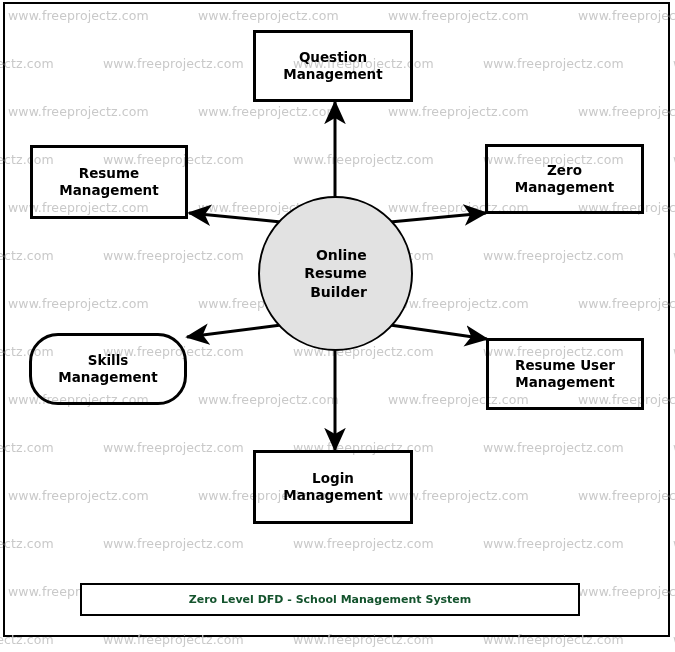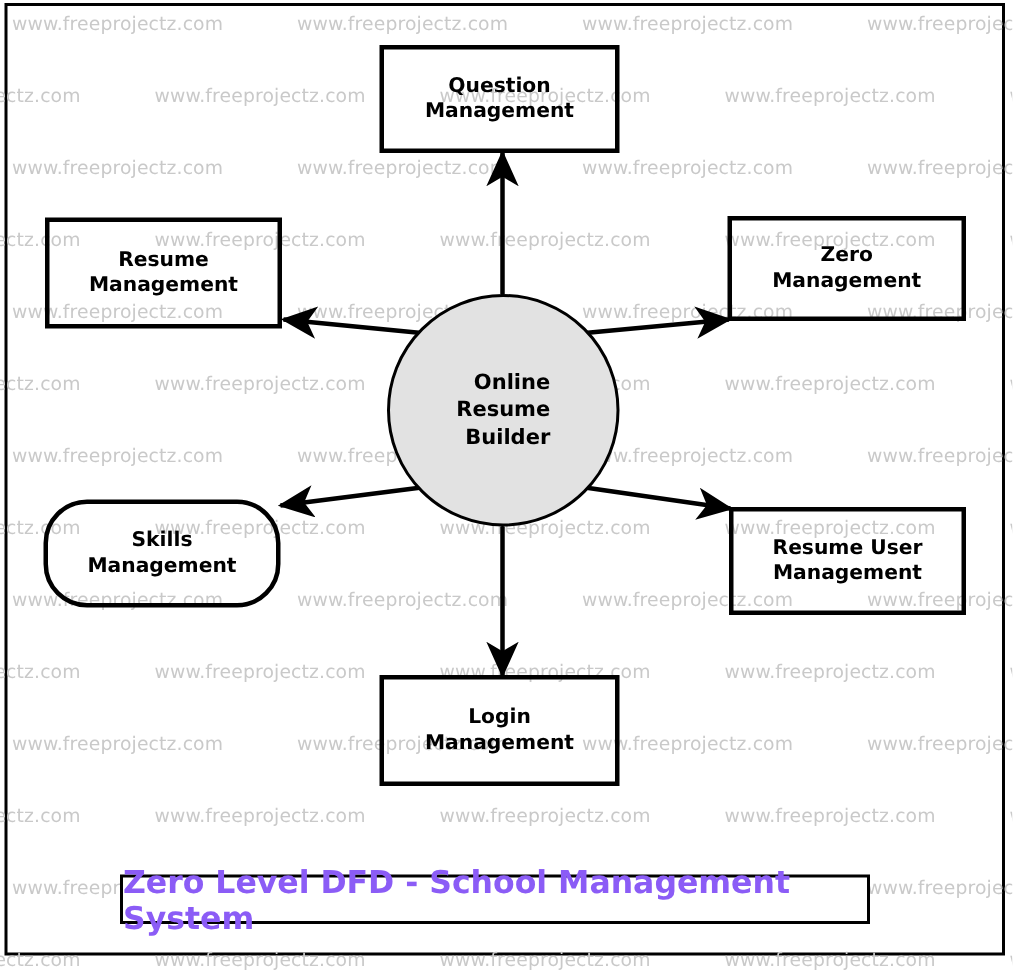--- a/index.html
+++ b/index.html
@@ -100,22 +100,22 @@
     background: #fff;
     box-sizing: border-box;
     display: flex;
     align-items: center;
     justify-content: center;
     z-index: 10;
   }
   #caption .ctext {
     font-family: "DejaVu Sans", sans-serif;
     font-weight: bold;
-    font-size: 21px;
-    color: #8b5cf6;
+    font-size: 11px;
+    color: #14532d;
   }
   
   #arrows {
     position: absolute;
     left: 0; top: 0;
     width: 675px;
     height: 652px;
     z-index: 7;
   }
 </style>

